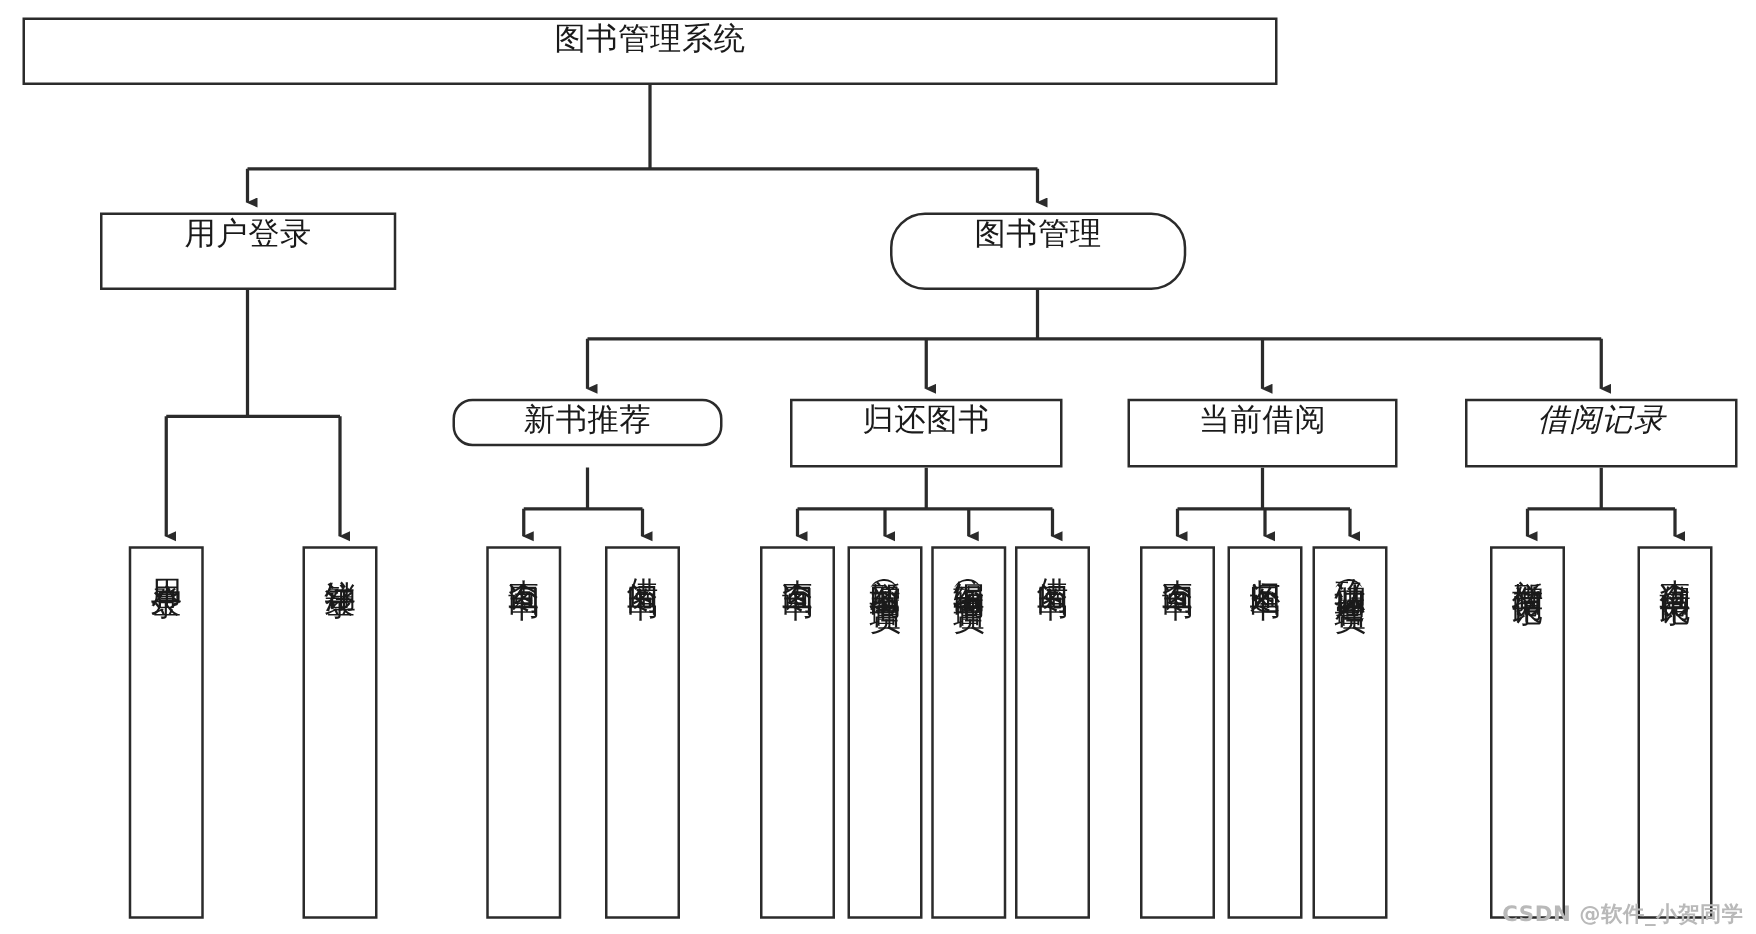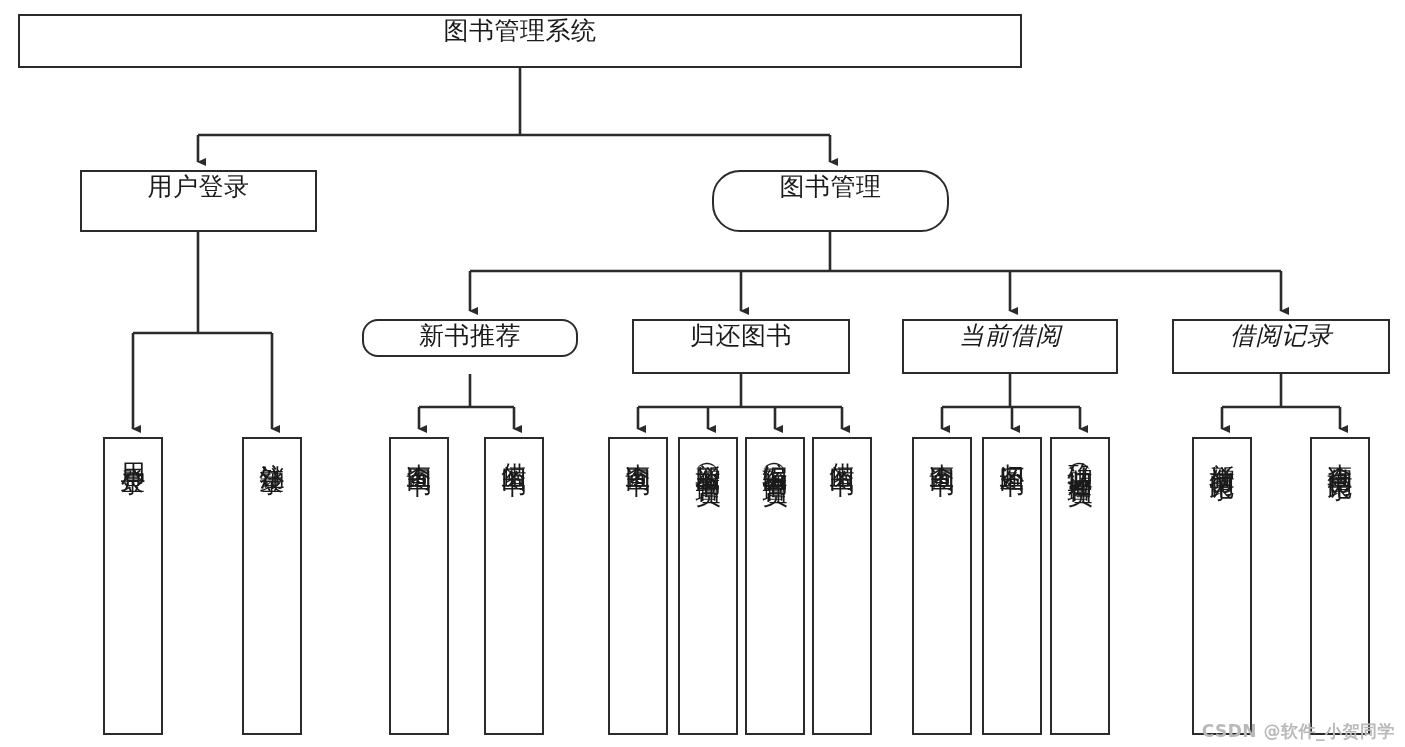--- a/index.html
+++ b/index.html
@@ -143,21 +143,21 @@
   <div class="node horiz" style="left:712px; top:170px; width:237px; height:62px;border-radius:28px;">
     <span class="label">图书管理</span>
   </div>
 
   <div class="node horiz" style="left:362px; top:319px; width:216px; height:38px;border-radius:16px;">
     <span class="label">新书推荐</span>
   </div>
   <div class="node horiz" style="left:632px; top:319px; width:218px; height:55px;">
     <span class="label">归还图书</span>
   </div>
-  <div class="node horiz" style="left:902px; top:319px; width:216px; height:55px;font-style:italic;">
+  <div class="node horiz" style="left:902px; top:319px; width:216px; height:55px;">
     <span class="label">当前借阅</span>
   </div>
   <div class="node horiz" style="left:1172px; top:319px; width:218px; height:55px;font-style:italic;">
     <span class="label">借阅记录</span>
   </div>
 
   <div class="node vert" style="left:103px; top:437px; width:60px; height:298px;">
     <span class="label">用户登录</span>
   </div>
   <div class="node vert" style="left:242px; top:437px; width:60px; height:298px;">

